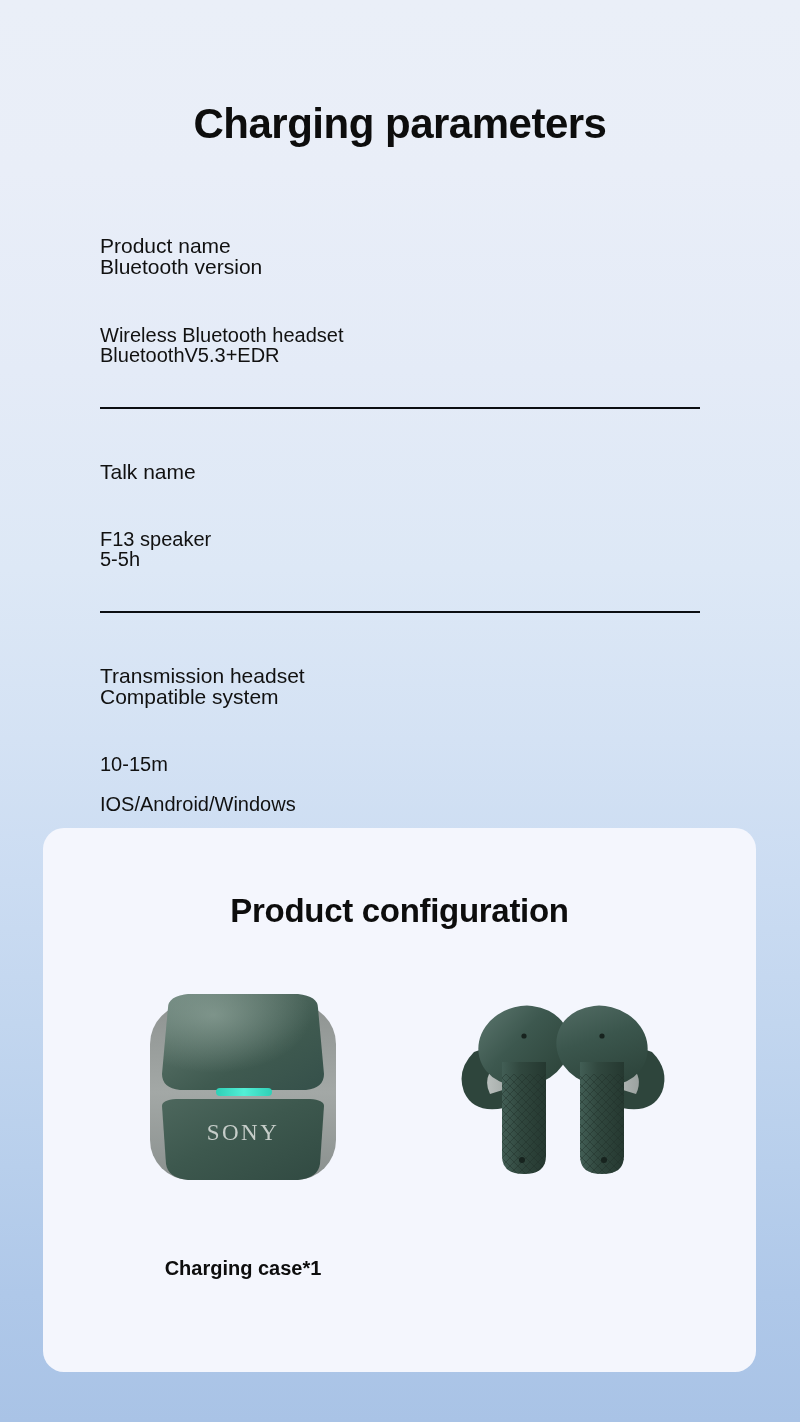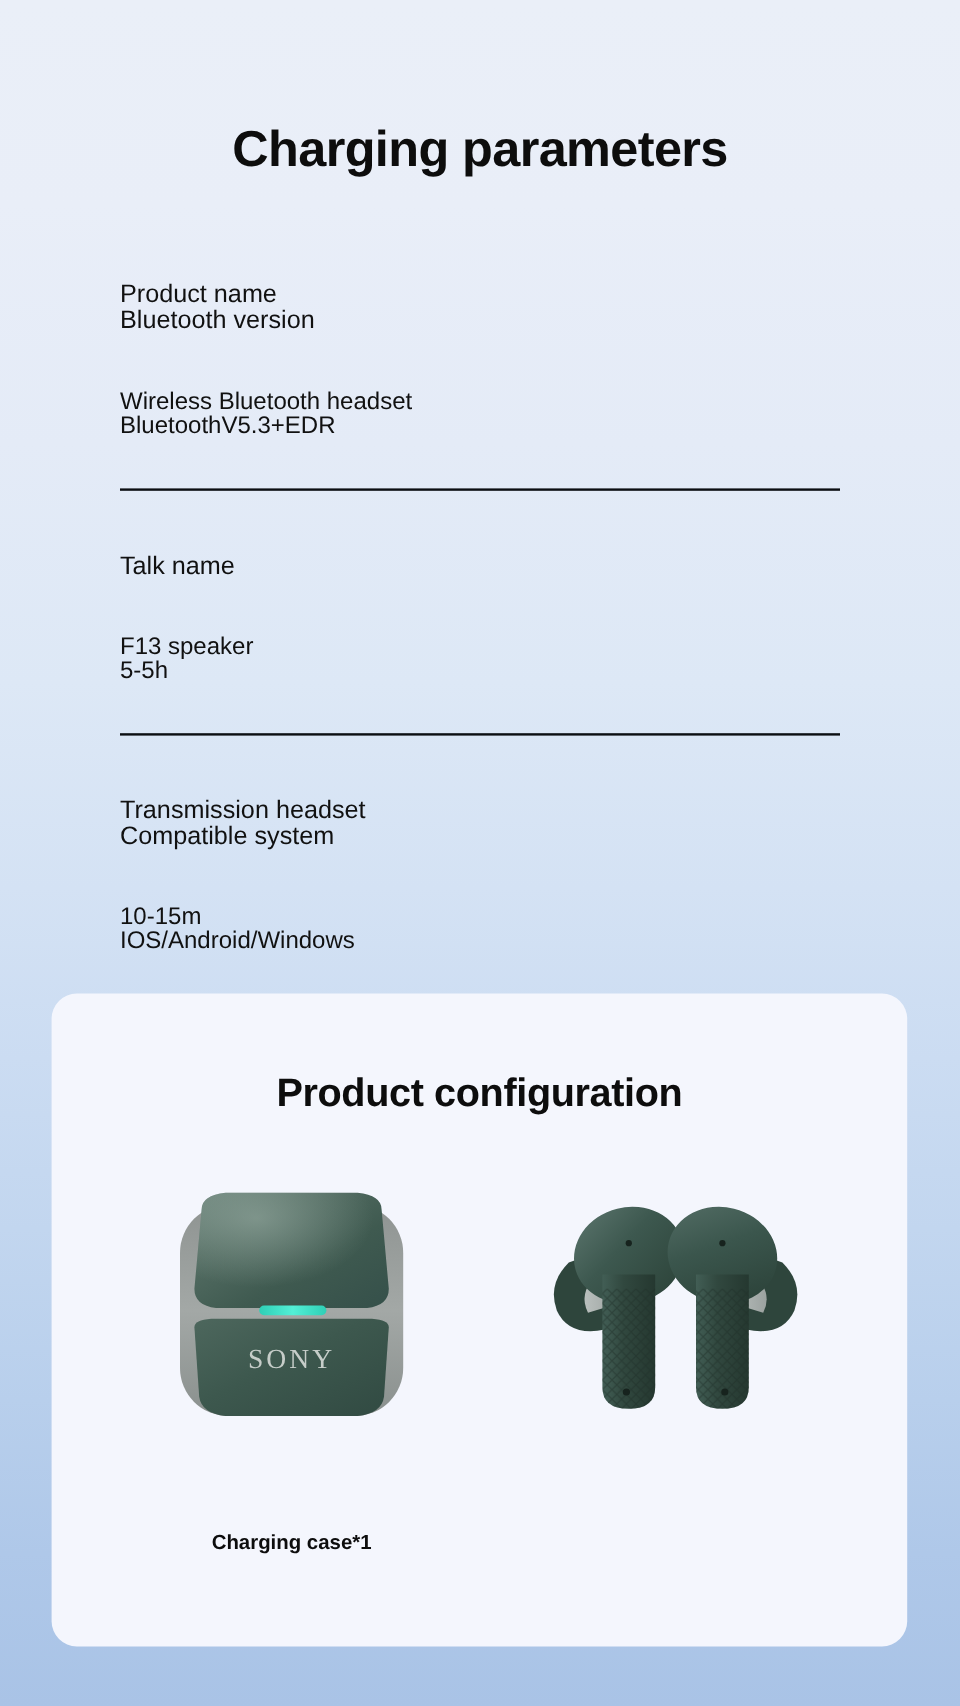--- a/index.html
+++ b/index.html
@@ -80,21 +80,21 @@
 
   .divider {
     height: 2px;
     background: #0b0e12;
     width: 600px;
   }
   .div-space-top { height: 42px; }
   .div-space-bot { height: 52px; }
 
   .value-lower {
-    margin-top: 0;
+    margin-top: 20px;
   }
 
   
   .config-card {
     position: absolute;
     left: 43px;
     top: 828px;
     width: 713px;
     height: 544px;
     background: #f4f6fd;
@@ -123,25 +123,25 @@
   .product {
     position: absolute;
     top: 0;
     height: 330px;
   }
   .product.case-col  { left: 40px;  width: 320px; }
   .product.buds-col  { left: 360px; width: 320px; }
 
   .product-caption {
     position: absolute;
-    bottom: 12px;
+    bottom: 28px;
     left: 0;
     width: 100%;
     text-align: center;
-    font-size: 17px;
+    font-size: 20px;
     font-weight: bold;
     color: #0d0d0d;
     white-space: nowrap;
   }
 
   .art {
     position: absolute;
     top: 0;
     left: 0;
     width: 100%;

